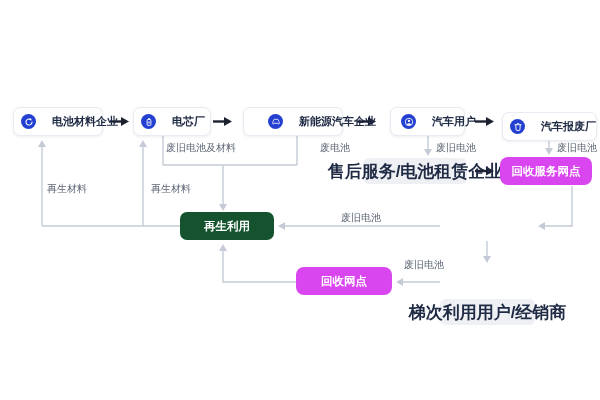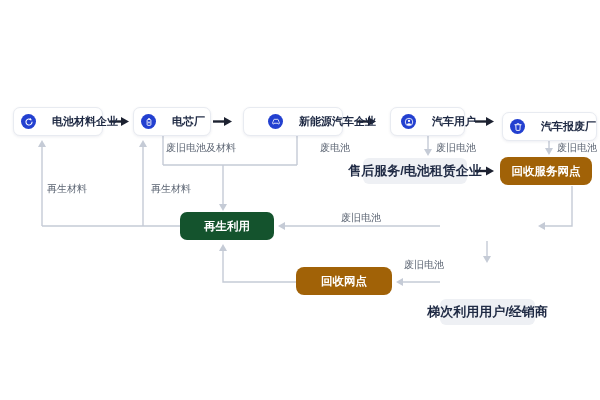--- a/index.html
+++ b/index.html
@@ -15,22 +15,22 @@
   .node-white{
     background:#fff;border:1px solid #e8ebf1;border-radius:7px;
     box-shadow:0 1px 3px rgba(30,42,90,.08);padding:0 7px;gap:16px;height:29px;
   }
   .icon-circle{
     width:15px;height:15px;border-radius:50%;background:#2340d0;flex:0 0 15px;
     display:flex;align-items:center;justify-content:center;
   }
   .icon-circle svg{width:10px;height:10px;display:block;}
   .node-green{background:#14532d;color:#fff;border-radius:7px;justify-content:center;font-size:11.5px;}
-  .node-blue{background:#a16207;color:#fff;border-radius:8px;justify-content:center;font-size:11.5px;}
-  .node-gray{background:#eef0f4;color:#1f2a44;border-radius:6px;justify-content:center;font-size:13px;}
+  .node-blue{background:#d946ef;color:#fff;border-radius:8px;justify-content:center;font-size:11.5px;}
+  .node-gray{background:#eef0f4;color:#1f2a44;border-radius:6px;justify-content:center;font-size:17px;}
   .edge-label{
     position:absolute;font-size:10px;color:#5d6674;white-space:nowrap;line-height:10px;
   }
 </style>
 </head>
 <body>
 
 <div class="canvas">
 
   <svg class="layer">

